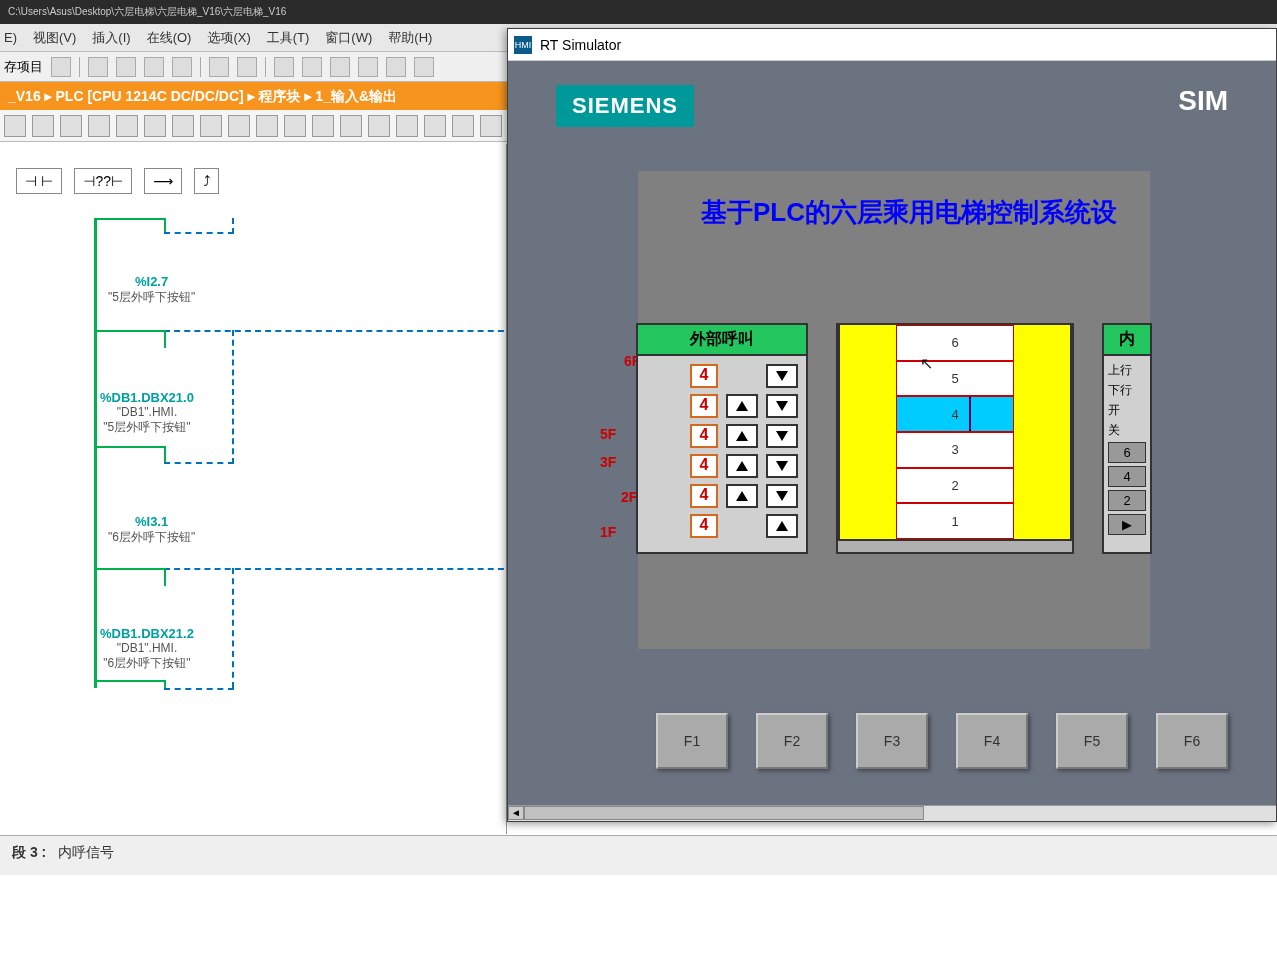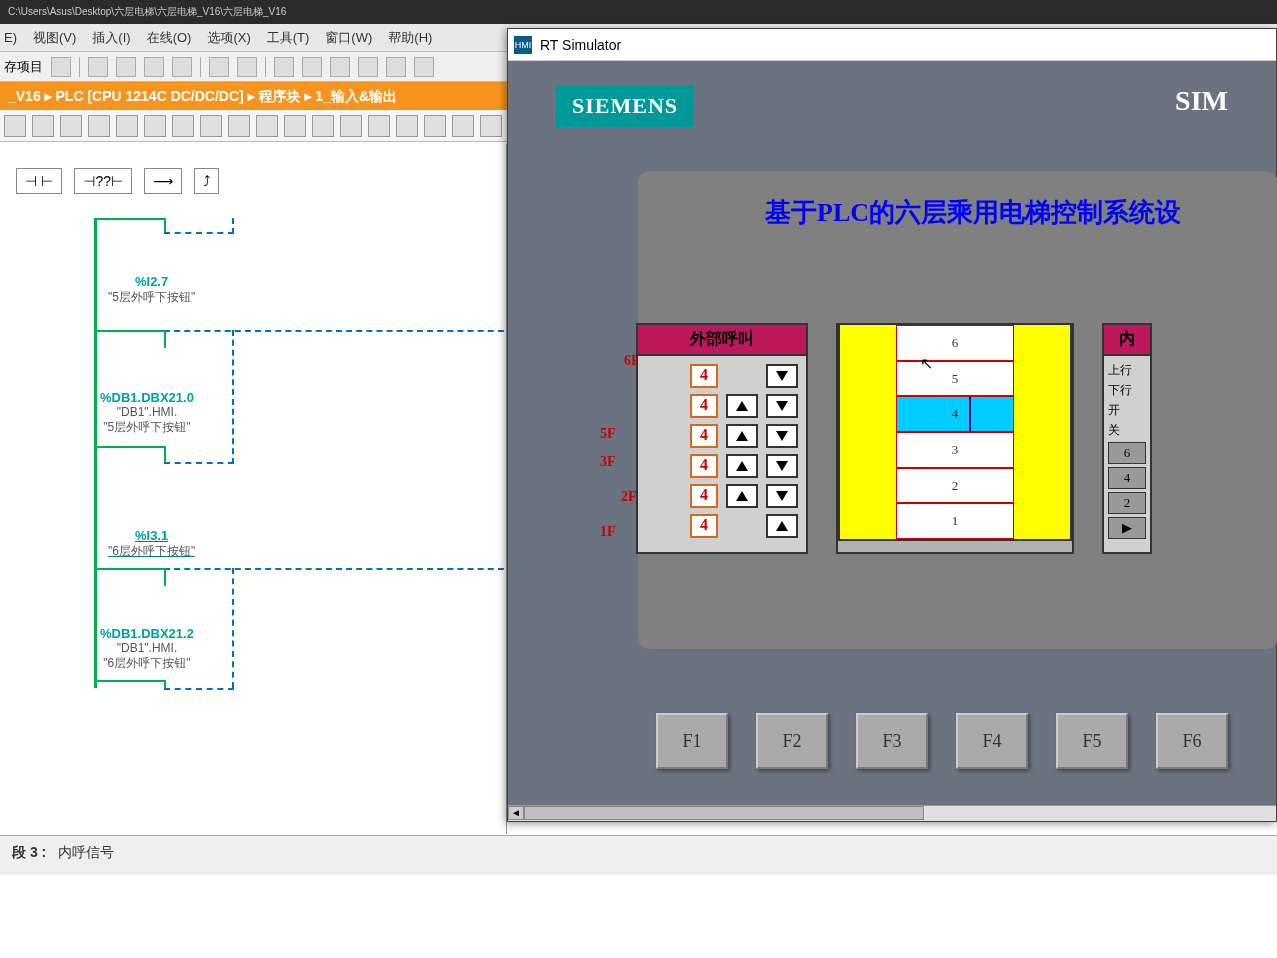--- a/index.html
+++ b/index.html
@@ -39,32 +39,32 @@
 .rung-solid { position: absolute; background: #00b050; }
 
 
 .bottom { position: absolute; left: 0; top: 835px; width: 1277px; height: 40px; background: #efefef; border-top: 1px solid #aaa; padding: 8px 12px; font-size: 14px; color: #333; }
 
 
 .simwin { position: absolute; left: 507px; top: 28px; width: 770px; height: 794px; background: #fff; border: 1px solid #404040; box-shadow: -2px 2px 8px rgba(0,0,0,0.4); }
 .simtitle { background: #fff; height: 32px; display: flex; align-items: center; padding-left: 6px; gap: 8px; border-bottom: 1px solid #ccc; font-size: 14px; }
 .simtitle .simicon { width: 18px; height: 18px; background: #0a5a8a; color: #fff; font-size: 9px; display: flex; align-items: center; justify-content: center; }
 
-.simbody { background: #6b7280; height: 744px; position: relative; padding: 24px 0 16px 0; font-family: Liberation Serif, serif; }
+.simbody { background: #6b7280; height: 744px; position: relative; padding: 24px 0 16px 0; }
 .simheader { display: flex; justify-content: space-between; padding: 0 48px; }
 .siemens-logo { background: #009999; color: #fff; padding: 8px 16px; font-size: 22px; font-weight: bold; letter-spacing: 1px; }
 .sim-label { color: #fff; font-size: 28px; font-weight: bold; }
 
-.simmain { background: #808080; margin: 44px 0 0 130px; width: 640px; height: 478px; position: relative; padding-top: 24px; border-radius: 12px; }
+.simmain { background: #808080; margin: 44px 0 0 130px; width: 512px; height: 478px; position: relative; padding-top: 24px; }
 .simtitle-cn { color: #0000ff; font-size: 26px; font-weight: bold; text-align: center; margin-bottom: 40px; margin-left: 30px; }
 
 .panels { display: flex; gap: 28px; position: absolute; top: 152px; left: -90px; }
 
 .panel { background: #b0b0b0; border: 2px solid #333; }
-.panel-header { background: #be185d; color: #000; text-align: center; padding: 4px; font-size: 16px; font-weight: bold; border-bottom: 2px solid #333; }
+.panel-header { background: #22c55e; color: #000; text-align: center; padding: 4px; font-size: 16px; font-weight: bold; border-bottom: 2px solid #333; }
 
 .call-panel { width: 172px; }
 .call-body { padding: 8px; background: #d0d0d0; }
 .call-row { display: flex; align-items: center; gap: 8px; margin-bottom: 6px; justify-content: flex-end; }
 .floor-display { border: 2px solid #d2691e; background: #fff; width: 28px; height: 24px; text-align: center; font-size: 16px; color: #c00; font-weight: bold; }
 .dir-btn { width: 32px; height: 24px; background: #fff; border: 2px solid #333; display: flex; align-items: center; justify-content: center; }
 .floor-label { position: absolute; color: #c00; font-size: 14px; font-weight: bold; }
 
 .status-panel { width: 238px; }
 .status-body { background: #fff; height: 216px; display: flex; position: relative; border: 2px solid #333; border-top: none; }
@@ -74,21 +74,21 @@
 .floor-cell.active { background: #00ccff; }
 .floor-cell.active::after { content: ''; position: absolute; right: 42px; top: 0; bottom: 0; width: 2px; background: #006; }
 
 .inner-panel { width: 50px; border: 2px solid #333; background: #d0d0d0; }
 .inner-body { padding: 6px 4px; font-size: 12px; }
 .inner-body div { margin-bottom: 3px; }
 .inner-btn { background: #999; border: 1px solid #333; text-align: center; margin-bottom: 4px; padding: 2px; font-size: 13px; }
 
 
 .fkeys { position: absolute; bottom: 36px; left: 148px; display: flex; gap: 28px; }
-.fkey { width: 72px; height: 56px; background: #aaa; border: 2px outset #ccc; display: flex; align-items: center; justify-content: center; font-size: 18px; color: #333; box-shadow: 2px 2px 4px rgba(0,0,0,0.4); }
+.fkey { width: 72px; height: 56px; background: #aaa; border: 2px outset #ccc; display: flex; align-items: center; justify-content: center; font-size: 14px; color: #333; box-shadow: 2px 2px 4px rgba(0,0,0,0.4); }
 
 .sim-scrollbar { position: absolute; bottom: 0; left: 0; right: 0; height: 16px; background: #e0e0e0; border-top: 1px solid #999; }
 .sim-scrollbar .thumb { position: absolute; left: 16px; width: 400px; height: 14px; background: #c0c0c0; border: 1px solid #888; }
 
 .tri-up { width: 0; height: 0; border-left: 6px solid transparent; border-right: 6px solid transparent; border-bottom: 10px solid #000; }
 .tri-down { width: 0; height: 0; border-left: 6px solid transparent; border-right: 6px solid transparent; border-top: 10px solid #000; }
 .cursor-arrow { position: absolute; left: 920px; top: 354px; font-size: 16px; color: #000; z-index: 99; }
 </style>
 </head>
 <body>
@@ -177,21 +177,21 @@
 
     <div class="contact-label" style="left:92px; top:172px;">
       <div class="addr">%DB1.DBX21.0</div>
       <div class="desc">"DB1".HMI.</div>
       <div class="desc">"5层外呼下按钮"</div>
     </div>
     <div class="rung-solid" style="left:86px; top:228px; width:70px; height:2px;"></div>
     <div class="rung-v" style="left:156px; top:228px; height:18px; border-left:2px solid #00b050;"></div>
     <div class="rung-line" style="left:156px; top:244px; width:70px;"></div>
 
-    <div class="contact-label" style="left:100px; top:310px;text-decoration:underline;">
+    <div class="contact-label" style="left:100px; top:296px;">
       <div class="addr">%I3.1</div>
       <div class="desc">"6层外呼下按钮"</div>
     </div>
     <div class="rung-solid" style="left:86px; top:350px; width:70px; height:2px;"></div>
     <div class="rung-line" style="left:156px; top:350px; width:350px;"></div>
     <div class="rung-v" style="left:156px; top:350px; height:18px; border-left:2px solid #00b050;"></div>
     <div class="rung-v" style="left:224px; top:350px; height:120px;"></div>
 
     <div class="contact-label" style="left:92px; top:408px;">
       <div class="addr">%DB1.DBX21.2</div>

